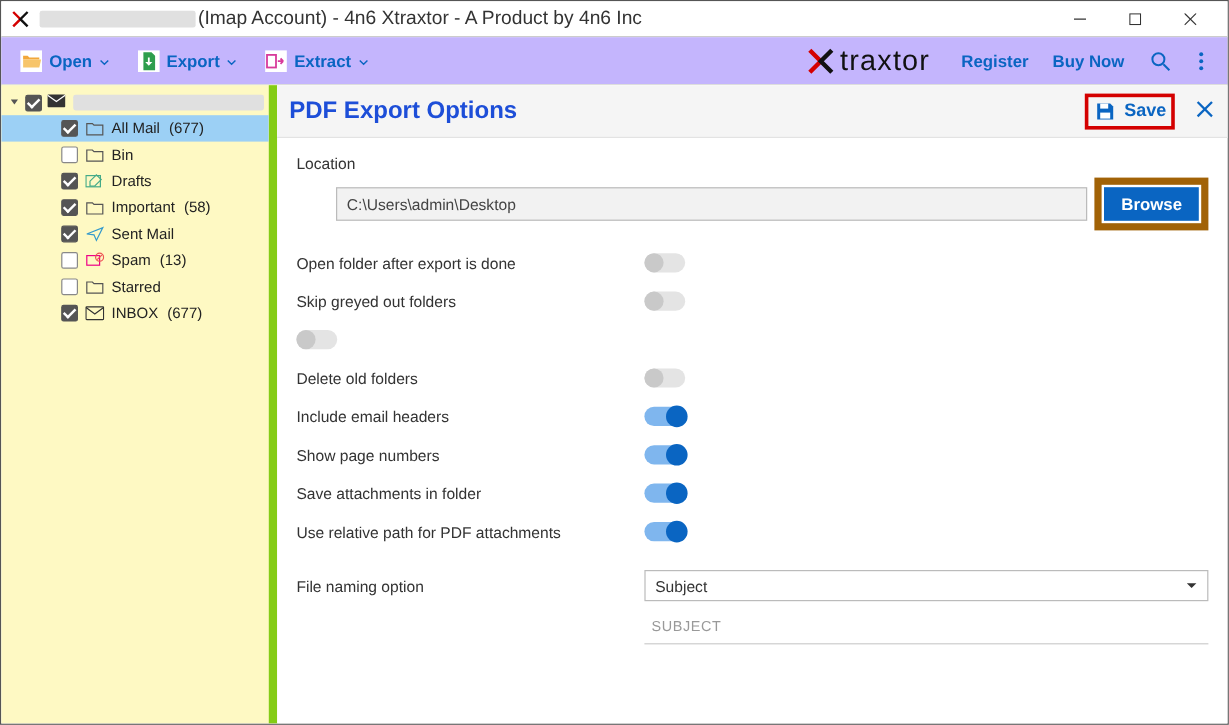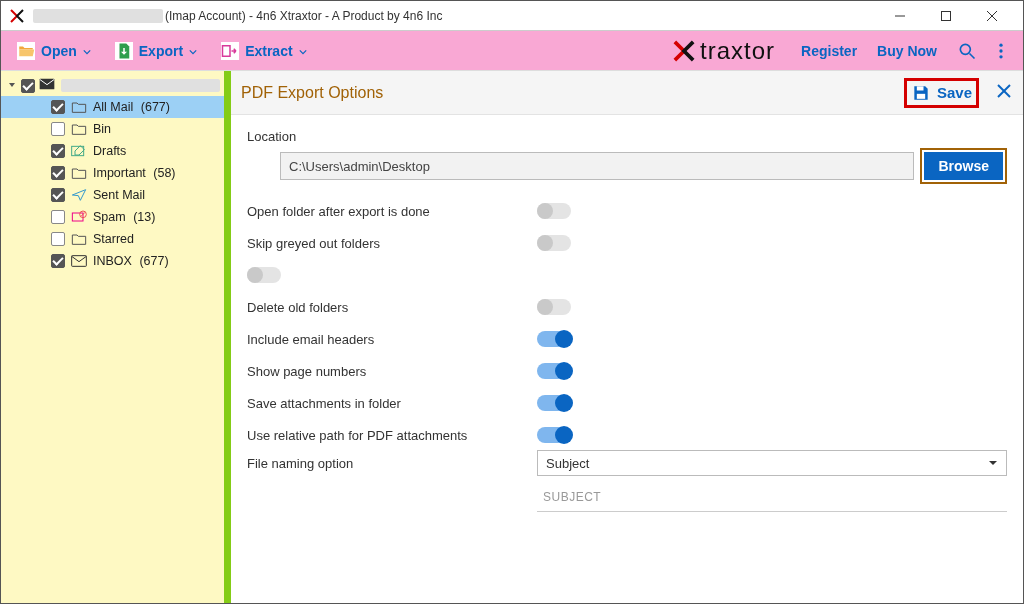--- a/index.html
+++ b/index.html
@@ -1,26 +1,26 @@
 <!DOCTYPE html>
 <html><head>
 <meta charset="utf-8">
 <style>
   * { box-sizing: border-box; }
   body { margin:0; font-family: "Segoe UI", Arial, sans-serif; font-size:13px; color:#333; background:#fff; width:1024px; height:604px; overflow:hidden; border:1px solid #555;}
   
   .titlebar { display:flex; align-items:center; height:30px; padding:0 8px; border-bottom:1px solid #ccc; background:#fff; }
   .titlebar .app-icon svg { width:16px; height:16px; display:block;}
-  .titlebar .title-text { margin-left:8px; font-size:12px; color:#333; flex:0 0 auto; display:flex; align-items:center;}
+  .titlebar .title-text { margin-left:8px; font-size:16px; color:#333; flex:0 0 auto; display:flex; align-items:center;}
   .titlebar .title-blur { display:inline-block; background:#e0e0e0; width:130px; height:14px; border-radius:2px; margin-right:2px;}
   .titlebar .spacer { flex:1; }
   .win-btn { width:46px; height:30px; display:flex; align-items:center; justify-content:center; color:#333;}
   .win-btn svg { width:10px; height:10px; }
   
-  .toolbar { display:flex; align-items:center; height:40px; padding:0 8px; border-bottom:1px solid #ddd; background:#f9a8d4;}
+  .toolbar { display:flex; align-items:center; height:40px; padding:0 8px; border-bottom:1px solid #ddd; background:#c4b5fd;}
   .tbtn { display:flex; align-items:center; padding:4px 8px; margin-right:8px; color:#0a65c2; font-size:14px; font-weight:600;}
   .tbtn svg.main { width:18px; height:18px; margin-right:6px;}
   .tbtn .caret { margin-left:6px; }
   .caret svg { width:8px; height:8px; }
   .toolbar .spacer { flex:1;}
   .brand-logo { display:flex; align-items:center; margin-right:16px; font-size:24px; font-weight:400; color:#111; letter-spacing:1px;}
   .brand-logo svg { width:24px; height:22px; margin-right:4px;}
   .link { color:#0a65c2; font-size:14px; font-weight:700; margin:0 10px;}
   .icon-btn { width:28px; height:28px; display:flex; align-items:center; justify-content:center; color:#0a65c2; margin-left:6px;}
   .icon-btn svg { width:20px; height:20px;}
@@ -39,42 +39,42 @@
   .folder-row .ficon { width:16px; height:16px; margin-right:6px; display:flex; align-items:center; justify-content:center;}
   .folder-row .ficon svg { width:16px; height:14px;}
   .folder-row .flabel { font-size:12.5px; color:#222;}
   .folder-row .fcount { font-size:12.5px; color:#222; margin-left:4px;}
   input[type=checkbox].dark { appearance:none; width:14px; height:14px; border:1px solid #888; border-radius:2px; background:#fff; position:relative;}
   input[type=checkbox].dark:checked { background:#555; border-color:#555;}
   input[type=checkbox].dark:checked::after{ content:""; position:absolute; left:3px; top:0px; width:4px; height:8px; border:solid #fff; border-width:0 2px 2px 0; transform:rotate(45deg);}
   
   .main { flex:1; display:flex; flex-direction:column; background:#fff;}
   .panel-header { height:44px; background:#f5f5f5; border-bottom:1px solid #e3e3e3; display:flex; align-items:center; padding:0 10px;}
-  .panel-title { color:#a16207; font-size:16px; font-weight:400;}
+  .panel-title { color:#1d4ed8; font-size:20px; font-weight:700;}
   .panel-header .spacer{flex:1;}
   .save-box { border:3px solid #d40000; padding:2px 4px;}
   .save-btn { display:flex; align-items:center; color:#0a65c2; font-size:15px; font-weight:600;}
   .save-btn svg { width:20px; height:20px; margin-right:6px;}
   .close-x { margin-left:16px; color:#0a65c2;}
   .close-x svg { width:18px; height:18px; stroke-width:2.5;}
   .panel-body { padding:14px 16px 14px 16px; overflow:auto; flex:1;}
   .field-label { font-size:13px; color:#333; margin-bottom:4px;}
   .loc-row { display:flex; align-items:center;padding-left:33px;}
   .loc-input { flex:1; height:28px; border:1px solid #bbb; background:#f2f2f2; padding:0 8px; font-size:13px; color:#444;}
-  .browse-wrap { border:2px solid #a16207; margin-left:6px; padding:2px;}
+  .browse-wrap { border:6px solid #a16207; margin-left:6px; padding:2px;}
   .browse-btn { background:#0a65c2; color:#fff; border:none; height:28px; padding:0 14px; font-size:14px; font-weight:600;}
   .opt-row { display:flex; align-items:center; height:30px; margin-top:2px;}
   .opt-row .opt-label { width:290px; font-size:13px; color:#333;}
   .toggle { width:34px; height:16px; border-radius:10px; position:relative;}
   .toggle.off { background:#e4e4e4;}
   .toggle.on { background:#7fb6ee;}
   .toggle .knob { position:absolute; width:16px; height:16px; border-radius:50%; top:0;}
   .toggle.off .knob { left:0; background:#c9c9c9;}
   .toggle.on .knob { right:-2px; background:#0a65c2; width:18px; height:18px; top:-1px;}
-  .select-row { display:flex; align-items:center; margin-top:0;}
+  .select-row { display:flex; align-items:center; margin-top:17px;}
   .select-row .opt-label { width:290px; font-size:13px;}
   .select-box { flex:1; max-width:470px; height:26px; border:1px solid #bbb; padding:0 8px; font-size:13px; display:flex; align-items:center; justify-content:space-between; background:#fff;}
   .select-box .sel-caret svg{ width:10px; height:10px;}
   .readonly-row { margin-top:10px; margin-left:290px;}
   .readonly-box { width:470px; max-width:470px; height:26px; border-bottom:1px solid #ccc; padding:4px 6px; font-size:12px; color:#999; letter-spacing:0.5px;}
 </style>
 </head>
 <body>
 
 <div class="titlebar">

